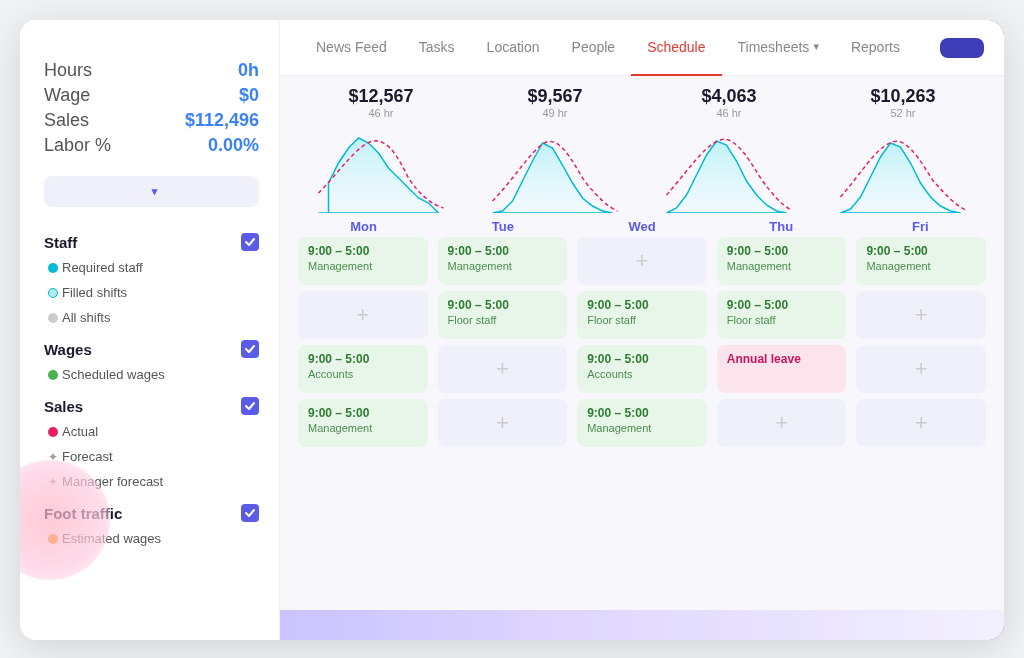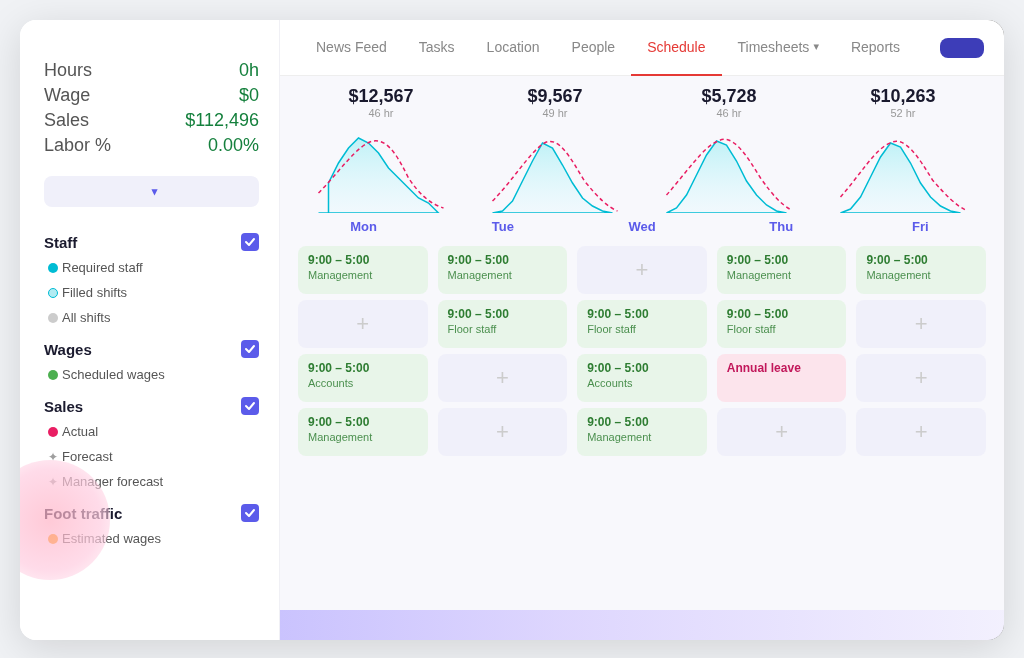--- a/index.html
+++ b/index.html
@@ -46,22 +46,22 @@
       border-collapse: collapse;
       margin-bottom: 18px;
     }
     .stats-table td {
       font-size: 18px;
       color: #555;
       padding: 2px 0;
     }
     .stats-table td:last-child {
       text-align: right;
-      color: #15803d;
-      font-weight: 400;
+      color: #3b82f6;
+      font-weight: 700;
     }
     .metrics-btn {
       background: #f0f0fa;
       border: none;
       border-radius: 8px;
       color: #5b5bea;
       font-size: 14px;
       font-weight: 600;
       padding: 9px 18px;
       cursor: pointer;
@@ -179,21 +179,21 @@
     }
     .chart-svg-wrap {
       width: 100%;
       height: 90px;
     }
     .day-label {
       font-size: 13px;
       font-weight: 700;
       color: #5b5bea;
       margin-top: 4px;
-      margin-bottom: 12px;
+      margin-bottom: 3px;
     }
     
     .schedule-grid {
       display: flex;
       flex: 1;
       padding: 0 18px 0 18px;
       gap: 10px;
       background: #f8f8fc;
       overflow-y: auto;
     }
@@ -403,21 +403,21 @@
       <linearGradient id="grad2" x1="0" y1="0" x2="0" y2="1">
         <stop offset="0%" stop-color="#b2f0f5" stop-opacity="0.8"></stop>
         <stop offset="100%" stop-color="#e0faff" stop-opacity="0.3"></stop>
       </linearGradient>
     </defs>
     <path d="M0,90 L10,88 L20,78 L30,58 L40,38 L50,20 L60,25 L70,42 L80,60 L90,75 L100,83 L110,88 L120,90 Z" fill="url(#grad2)" stroke="#00bcd4" stroke-width="1.5"></path>
     <path d="M0,78 C20,58 38,28 52,20 C66,12 78,35 92,58 C105,74 115,84 125,88" fill="none" stroke="#e91e63" stroke-width="1.5" stroke-dasharray="4,3"></path>
   </svg></div>
         </div>
         <div class="day-column">
-          <div class="day-wage">$5,728</div>
+          <div class="day-wage">$4,063</div>
           <div class="day-hours">46 hr</div>
           <div class="chart-svg-wrap"><svg viewBox="0 0 125 90" width="100%" height="90">
     <defs>
       <linearGradient id="grad3" x1="0" y1="0" x2="0" y2="1">
         <stop offset="0%" stop-color="#b2f0f5" stop-opacity="0.8"></stop>
         <stop offset="100%" stop-color="#e0faff" stop-opacity="0.3"></stop>
       </linearGradient>
     </defs>
     <path d="M0,90 L10,85 L20,72 L30,52 L40,32 L50,18 L60,22 L70,38 L80,58 L90,72 L100,82 L110,88 L120,90 Z" fill="url(#grad3)" stroke="#00bcd4" stroke-width="1.5"></path>
     <path d="M0,72 C18,52 38,22 52,18 C66,10 80,32 94,55 C106,72 115,82 125,87" fill="none" stroke="#e91e63" stroke-width="1.5" stroke-dasharray="4,3"></path>

